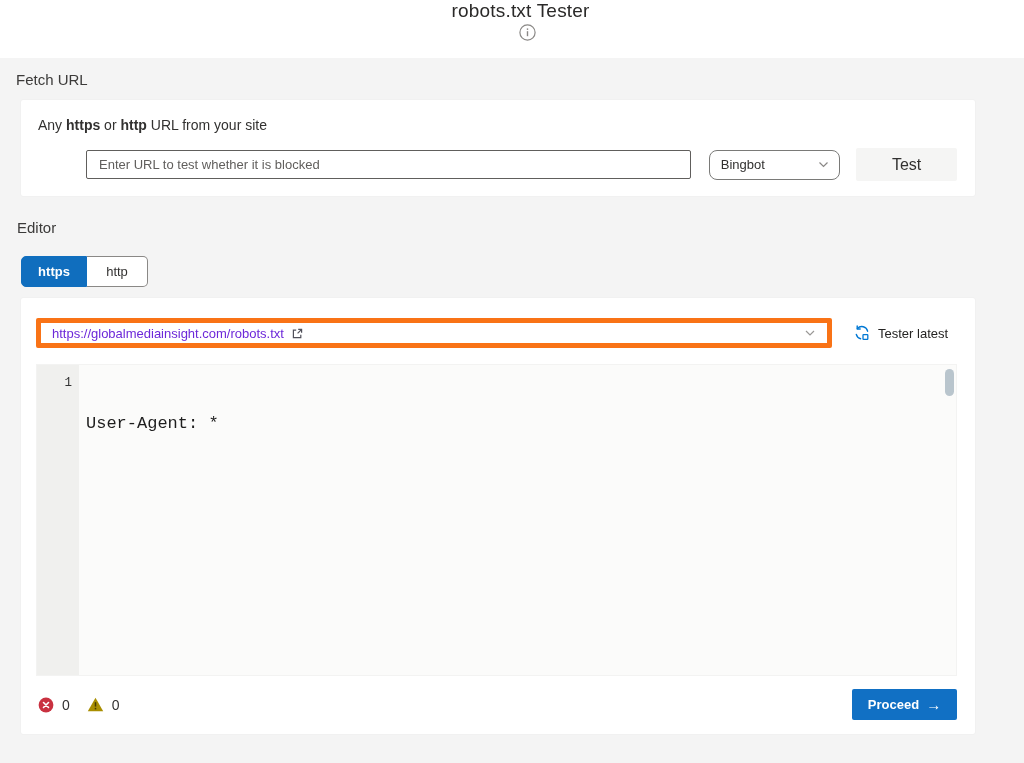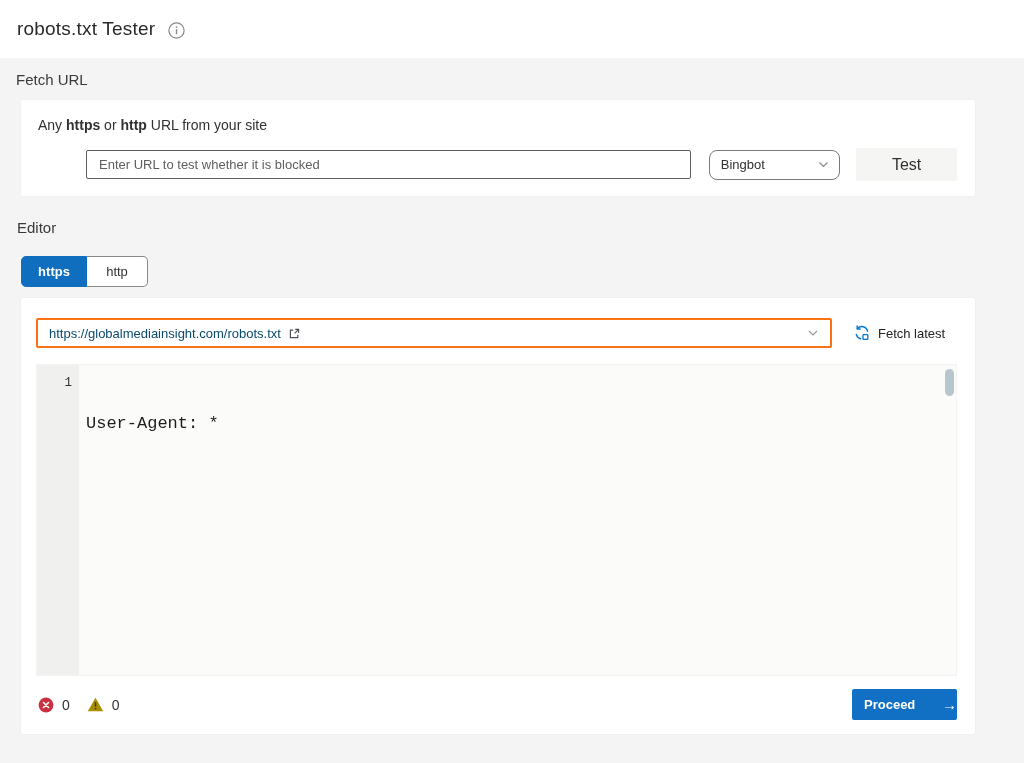--- a/index.html
+++ b/index.html
@@ -10,20 +10,21 @@
     background: #ffffff;
   }
 
   
   .app-header {
     height: 58px;
     background: #ffffff;
     display: flex;
     align-items: center;
     padding-left: 17px;
+    flex-direction: column;
   }
   .app-title { font-size: 19px; font-weight: 400; color: #2b2a29; letter-spacing: .2px; }
   .info-ic { margin-left: 13px; margin-top: 2px; display: inline-flex; }
 
   
   .canvas {
     height: 705px;
     background: #f4f4f4;
   }
   .section-label {
@@ -80,23 +81,23 @@
   }
   .tab-inactive {
     width: 61px; background: #fff; color: #323130;
     border: 1px solid #8a8886; border-left: none; border-radius: 0 5px 5px 0;
   }
 
   .card-editor { margin-top: 11px; height: 436px; padding-top: 20px; }
   .combo-row { display: flex; align-items: center; padding: 0 16px 0 15px; }
   .robots-combo {
     width: 796px; height: 30px;
-    border: 2px solid #f97316; border-radius: 2px;
+    border: 5px solid #f97316; border-radius: 2px;
     display: flex; align-items: center;
-    padding: 0 10px 0 11px; font-size: 13px; color: #0c4a6e;
+    padding: 0 10px 0 11px; font-size: 13px; color: #6d28d9;
     background: #fff; cursor: pointer;
   }
   .combo-value { white-space: nowrap; }
   .ext-ic { margin-left: 7px; display: inline-flex; }
   .combo-chev { margin-left: auto; display: inline-flex; }
   .fetch-btn {
     margin-left: 22px; display: flex; align-items: center; gap: 8px;
     font-size: 13px; color: #252423; cursor: pointer; background: none; border: none;
     font-family: inherit;
   }
@@ -131,23 +132,22 @@
   
   .status-row {
     margin: 13px 18px 0 17px; display: flex; align-items: center; height: 31px;
   }
   .count { font-size: 14px; color: #323130; margin-left: 8px; }
   .warn-wrap { margin-left: 17px; display: inline-flex; }
   .btn-proceed {
     margin-left: auto; width: 105px; height: 31px;
     background: #1170c4; color: #fff; border: none; border-radius: 2px;
     font-size: 13px; font-weight: 700; font-family: inherit;
-    display: flex; align-items: center; justify-content: space-between; gap: 7px;
+    display: flex; align-items: center; justify-content: center; gap: 7px;
     cursor: pointer;
-    padding-left: 12px;
   }
   .proceed-arrow { font-size: 15px; font-weight: 400; margin-top: -1px; }
 
   .ic { display: inline-flex; }
 </style>
 </head>
 <body>
 
 <div class="app-header">
   <span class="app-title">robots.txt Tester</span>
@@ -208,21 +208,21 @@
       </div>
       <button class="fetch-btn">
         <span class="ic">
           <svg width="16" height="16" viewBox="0 0 16 16">
             <path d="M13.6 6.2A5.9 5.9 0 0 0 3.4 3.6" fill="none" stroke="#0078d4" stroke-width="1.4" stroke-linecap="round"></path>
             <path d="M3.2 1v3h3" fill="none" stroke="#0078d4" stroke-width="1.4" stroke-linecap="round" stroke-linejoin="round"></path>
             <path d="M2.3 9.4a5.9 5.9 0 0 0 4.3 4.3" fill="none" stroke="#0078d4" stroke-width="1.4" stroke-linecap="round"></path>
             <rect x="9" y="9.6" width="4.8" height="4.8" rx="0.6" fill="none" stroke="#0078d4" stroke-width="1.3"></rect>
           </svg>
         </span>
-        <span>Fetch latest</span>
+        <span>Tester latest</span>
       </button>
     </div>
 
     <div class="code-editor">
       <div class="gutter">
         <div>1</div>
       </div>
       <div class="code-pane">
         <div>User-Agent: *</div>
       </div>

